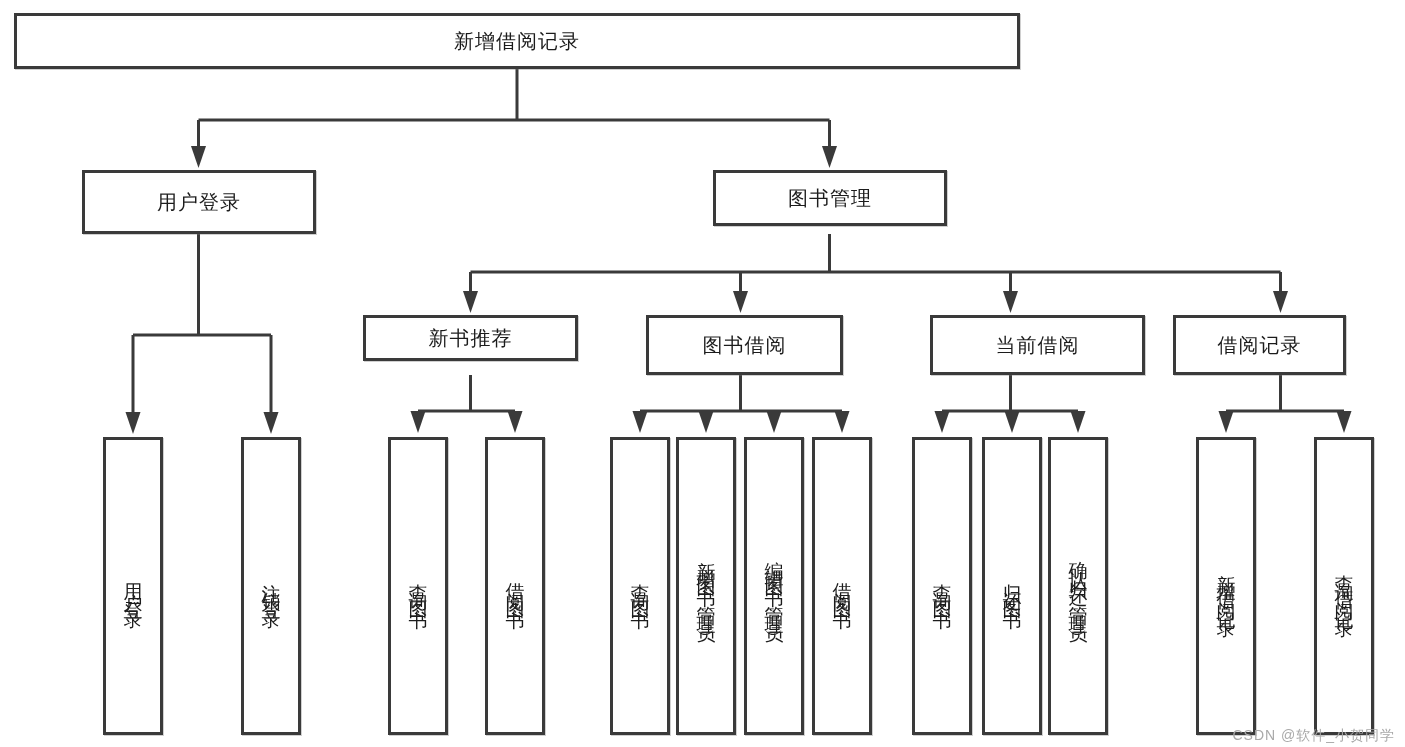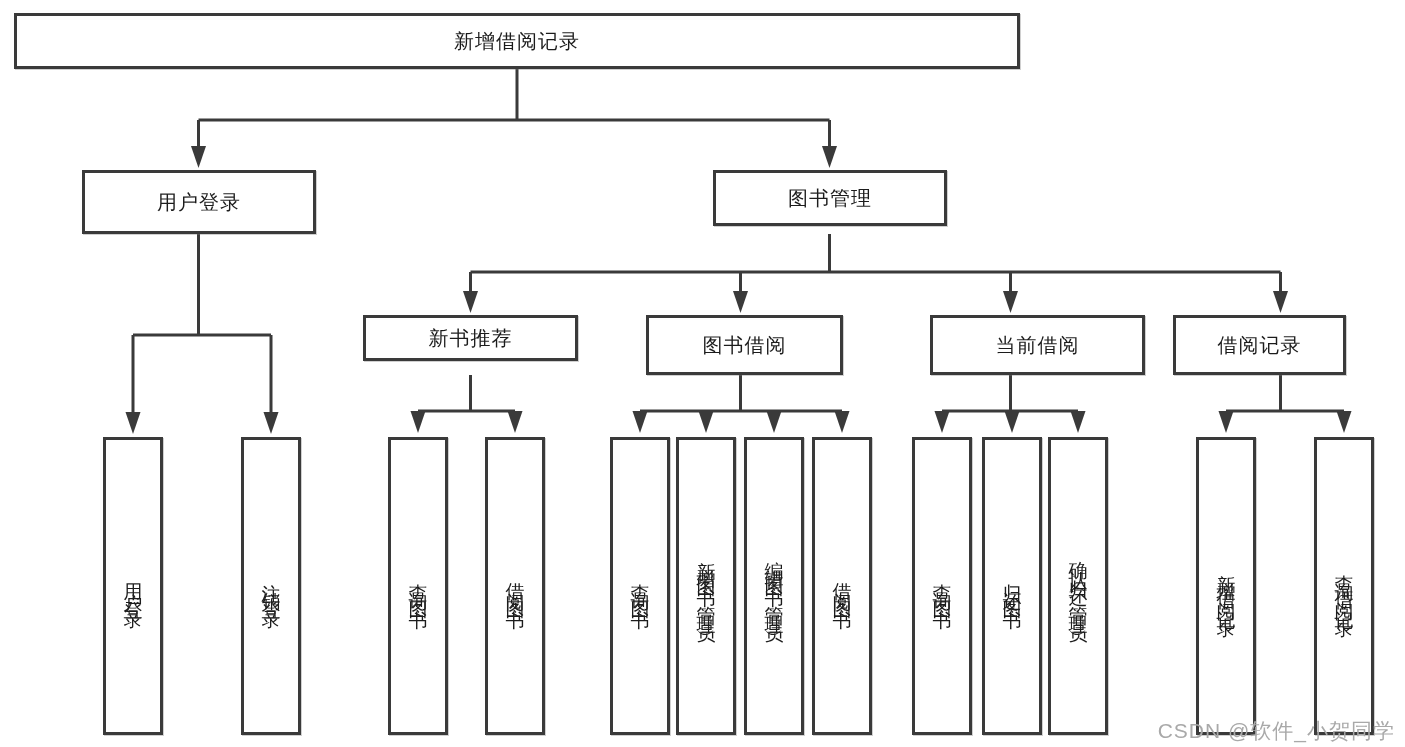--- a/index.html
+++ b/index.html
@@ -48,21 +48,21 @@
   }
   .connector-svg path {
     stroke: #3a3a3a;
     stroke-width: 3;
     fill: none;
   }
   .watermark {
     position: absolute;
     right: 10px;
     bottom: 2px;
-    font-size: 21px;
+    font-size: 14px;
     color: #a9a9a9;
     letter-spacing: 1px;
     white-space: nowrap;
   }
 </style>
 </head>
 <body>
 
 <div class="canvas">
 

